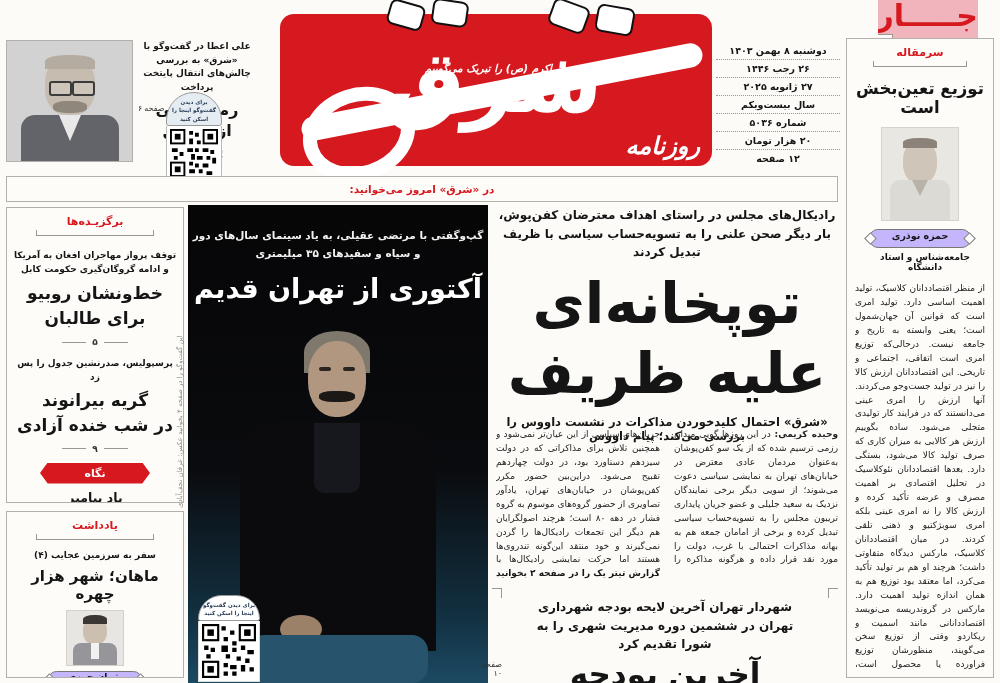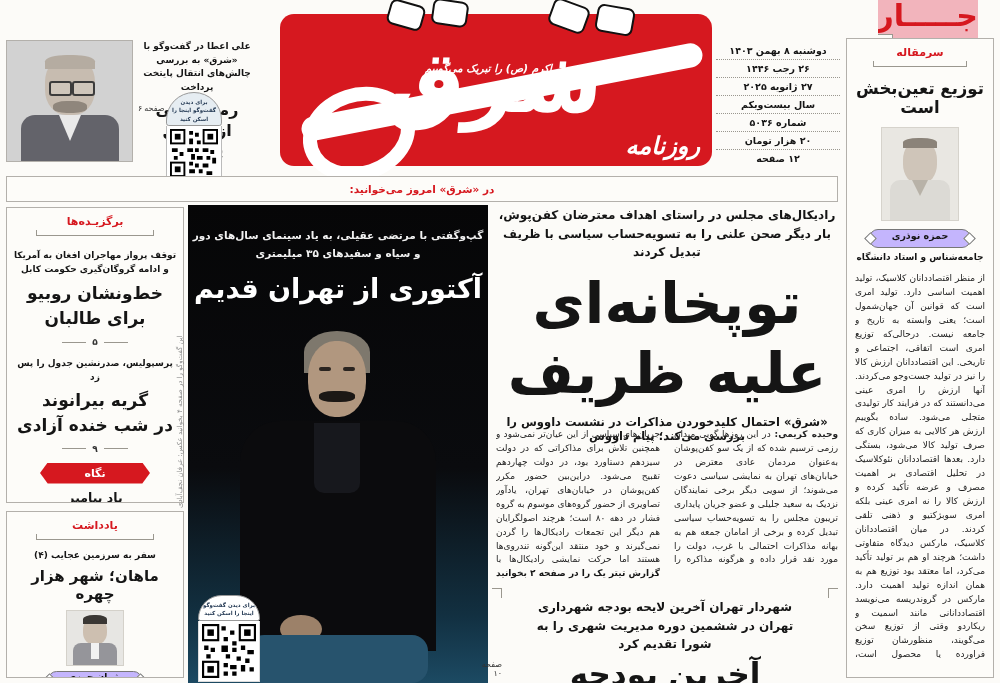--- a/index.html
+++ b/index.html
@@ -110,21 +110,21 @@
       <div class="abs" style="left:21px;top:12px;width:34px;height:44px;background:#cfc5b9;border-radius:45%;"></div>
       <div class="abs" style="left:21px;top:10px;width:34px;height:10px;background:#8b8379;border-radius:45% 45% 0 0;"></div>
       <div class="abs" style="left:8px;top:52px;width:60px;height:40px;background:#dcdad5;border-radius:10px 10px 0 0;"></div>
       <div class="abs" style="left:30px;top:52px;width:16px;height:16px;background:#b8b2a8;clip-path:polygon(0 0,100% 0,50% 100%);"></div>
     </div>
     <div class="lozenge" style="width:100px;height:17px;margin:8px auto 4px;">
       <span class="loz-end" style="right:-4px;"></span>
       <span>حمزه نوذری</span>
       <span class="loz-end" style="left:-4px;"></span>
     </div>
-    <div class="b ctr" style="font-size:9px;">جامعه‌شناس و استاد دانشگاه</div>
+    <div class="b ctr" style="font-size:9px;margin-left:10px;">جامعه‌شناس و استاد دانشگاه</div>
     <div class="body-txt justify" style="margin-top:10px;height:390px;overflow:hidden;">
       <p style="margin:0;">از منظر اقتصاددانان کلاسیک، تولید اهمیت اساسی دارد. تولید امری است که قوانین آن جهان‌شمول است؛ یعنی وابسته به تاریخ و جامعه نیست. درحالی‌که توزیع امری است اتفاقی، اجتماعی و تاریخی. این اقتصاددانان ارزش کالا را نیز در تولید جست‌وجو می‌کردند. آنها ارزش را امری عینی می‌دانستند که در فرایند کار تولیدی متجلی می‌شود. ساده بگوییم ارزش هر کالایی به میزان کاری که صرف تولید کالا می‌شود، بستگی دارد. بعدها اقتصاددانان نئوکلاسیک در تحلیل اقتصادی بر اهمیت مصرف و عرضه تأکید کرده و ارزش کالا را نه امری عینی بلکه امری سوبژکتیو و ذهنی تلقی کردند. در میان اقتصاددانان کلاسیک، مارکس دیدگاه متفاوتی داشت؛ هرچند او هم بر تولید تأکید می‌کرد، اما معتقد بود توزیع هم به همان اندازه تولید اهمیت دارد. مارکس در گروندریسه می‌نویسد اقتصاددانانی مانند اسمیت و ریکاردو وقتی از توزیع سخن می‌گویند، منظورشان توزیع فراورده یا محصول است، درحالی‌که توزیع ابزار تولید را در نظر نگرفته‌اند. بنابراین مارکس از اهمیت توزیع ابزار تولید در یک جامعه سخن می‌گوید و آن را مقدم بر تولید به معنای خاص در نظر می‌گیرد. برای تحلیل تولید باید به این نکته توجه کرد که ابزار تولید در جامعه چگونه توزیع شده است. به عبارت دیگر، چه افراد و گروه‌هایی صاحبان و مالکان ابزار تولید هستند.</p>
 
     </div>
   </div>
 
   <div class="abs frame" style="left:6px;top:207px;width:178px;height:296px;box-sizing:border-box;padding:0 6px;overflow:hidden;">
     <div class="sec-head">برگزیـده‌ها</div>
     <div class="sec-line"></div>
     <div class="kicker-s ctr" style="margin-top:13px;">توقف پرواز مهاجران افغان به آمریکا و ادامه گروگان‌گیری حکومت کابل</div>

